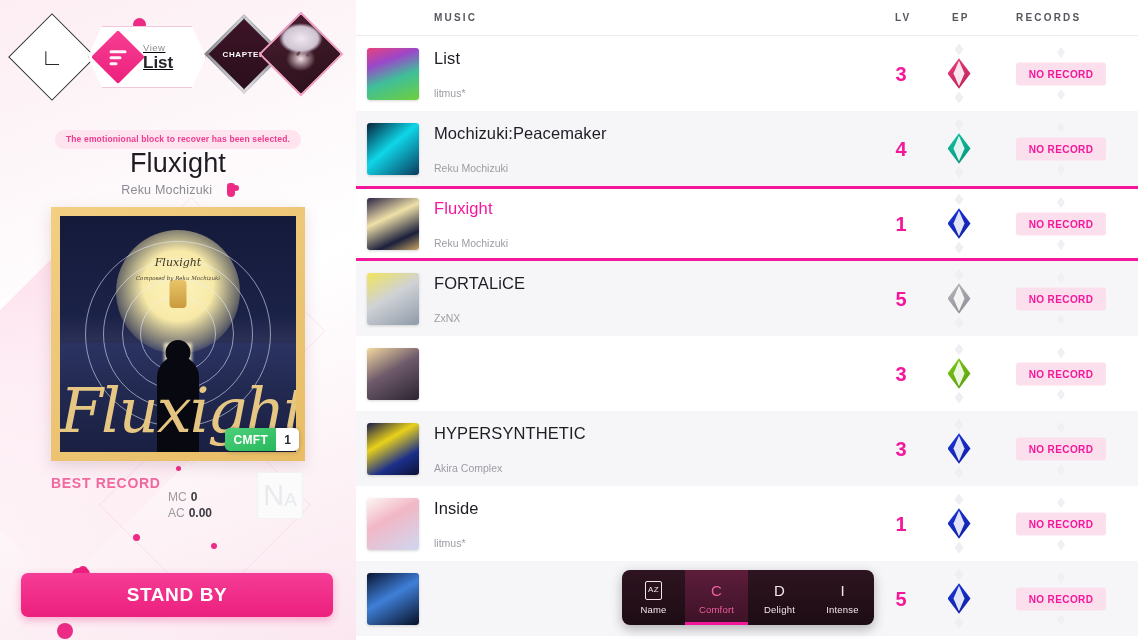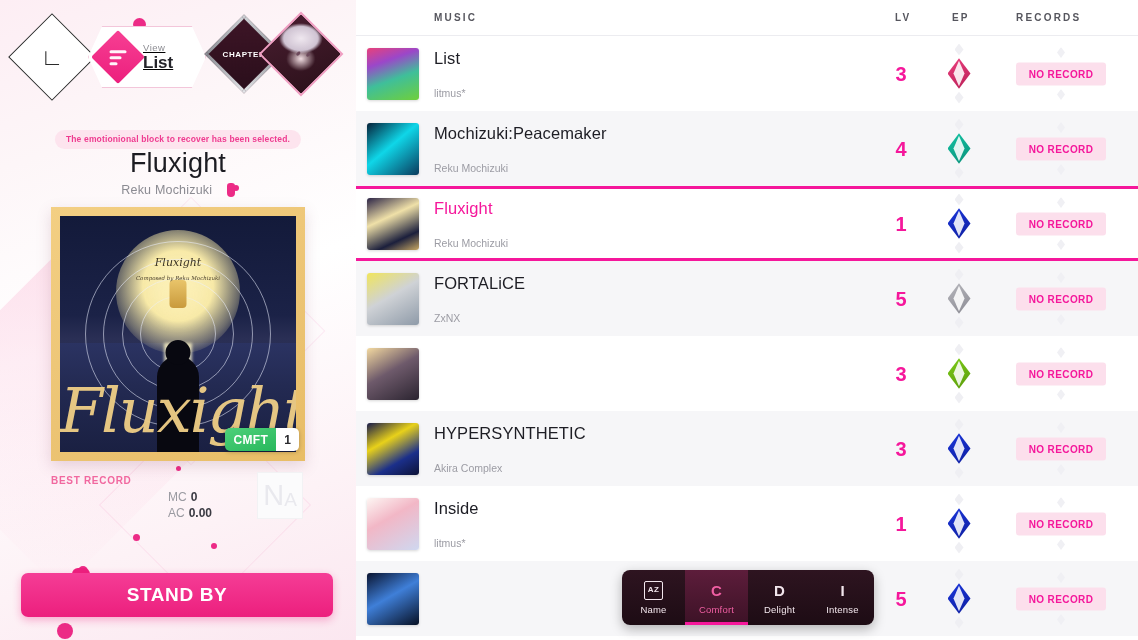--- a/index.html
+++ b/index.html
@@ -189,21 +189,21 @@
     padding: 0 8px; display:flex; align-items:center;
   }
   #cmft-badge .val {
     background:#ffffff; color:#2a2a2e; font-size: 12px; font-weight: 700;
     padding: 0 8px; display:flex; align-items:center;
   }
 
   
   #best-record-label {
     position: absolute; left: 51px; top: 475px;
-    font-size: 10px; font-weight: 700; color: #f1689f; letter-spacing: .7px;
+    font-size: 14px; font-weight: 700; color: #f1689f; letter-spacing: .7px;
   }
   #best-record-score {
     position: absolute; left: 50px; top: 488px;
     font-size: 31px; font-weight: 700; color: #16161b; letter-spacing: -.5px;
   }
   #mc-row { position: absolute; left: 168px; top: 490px; font-size: 12px; color: #9a9aa1; }
   #ac-row { position: absolute; left: 168px; top: 506px; font-size: 12px; color: #9a9aa1; }
   .metric-val { color: #3a3a42; font-weight: 700; margin-left: 4px; }
   #rank-box {
     position: absolute; left: 257px; top: 472px; width: 46px; height: 47px;
@@ -329,21 +329,21 @@
   .filter-tab.active {
     background: linear-gradient(180deg,#5d1d3b,#3c1226);
     color: #f05fa3;
   }
   .filter-tab.active::after {
     content: ""; position: absolute; left: 0; bottom: 0;
     width: 100%; height: 3px; background: #f5179b;
   }
   .filter-icon {
     height: 19px; display: flex; align-items: center; justify-content: center;
-    font-size: 15px; font-weight: 700; line-height: 1;
+    font-size: 15px; font-weight: 400; line-height: 1;
   }
   .filter-icon.az {
     font-size: 8px; border: 1.4px solid currentColor; border-radius: 2px;
     padding: 1.5px 2.5px; letter-spacing: .3px;
   }
   .filter-label { font-size: 9.5px; letter-spacing: .2px; }
 </style>
 </head>
 <body>
 

